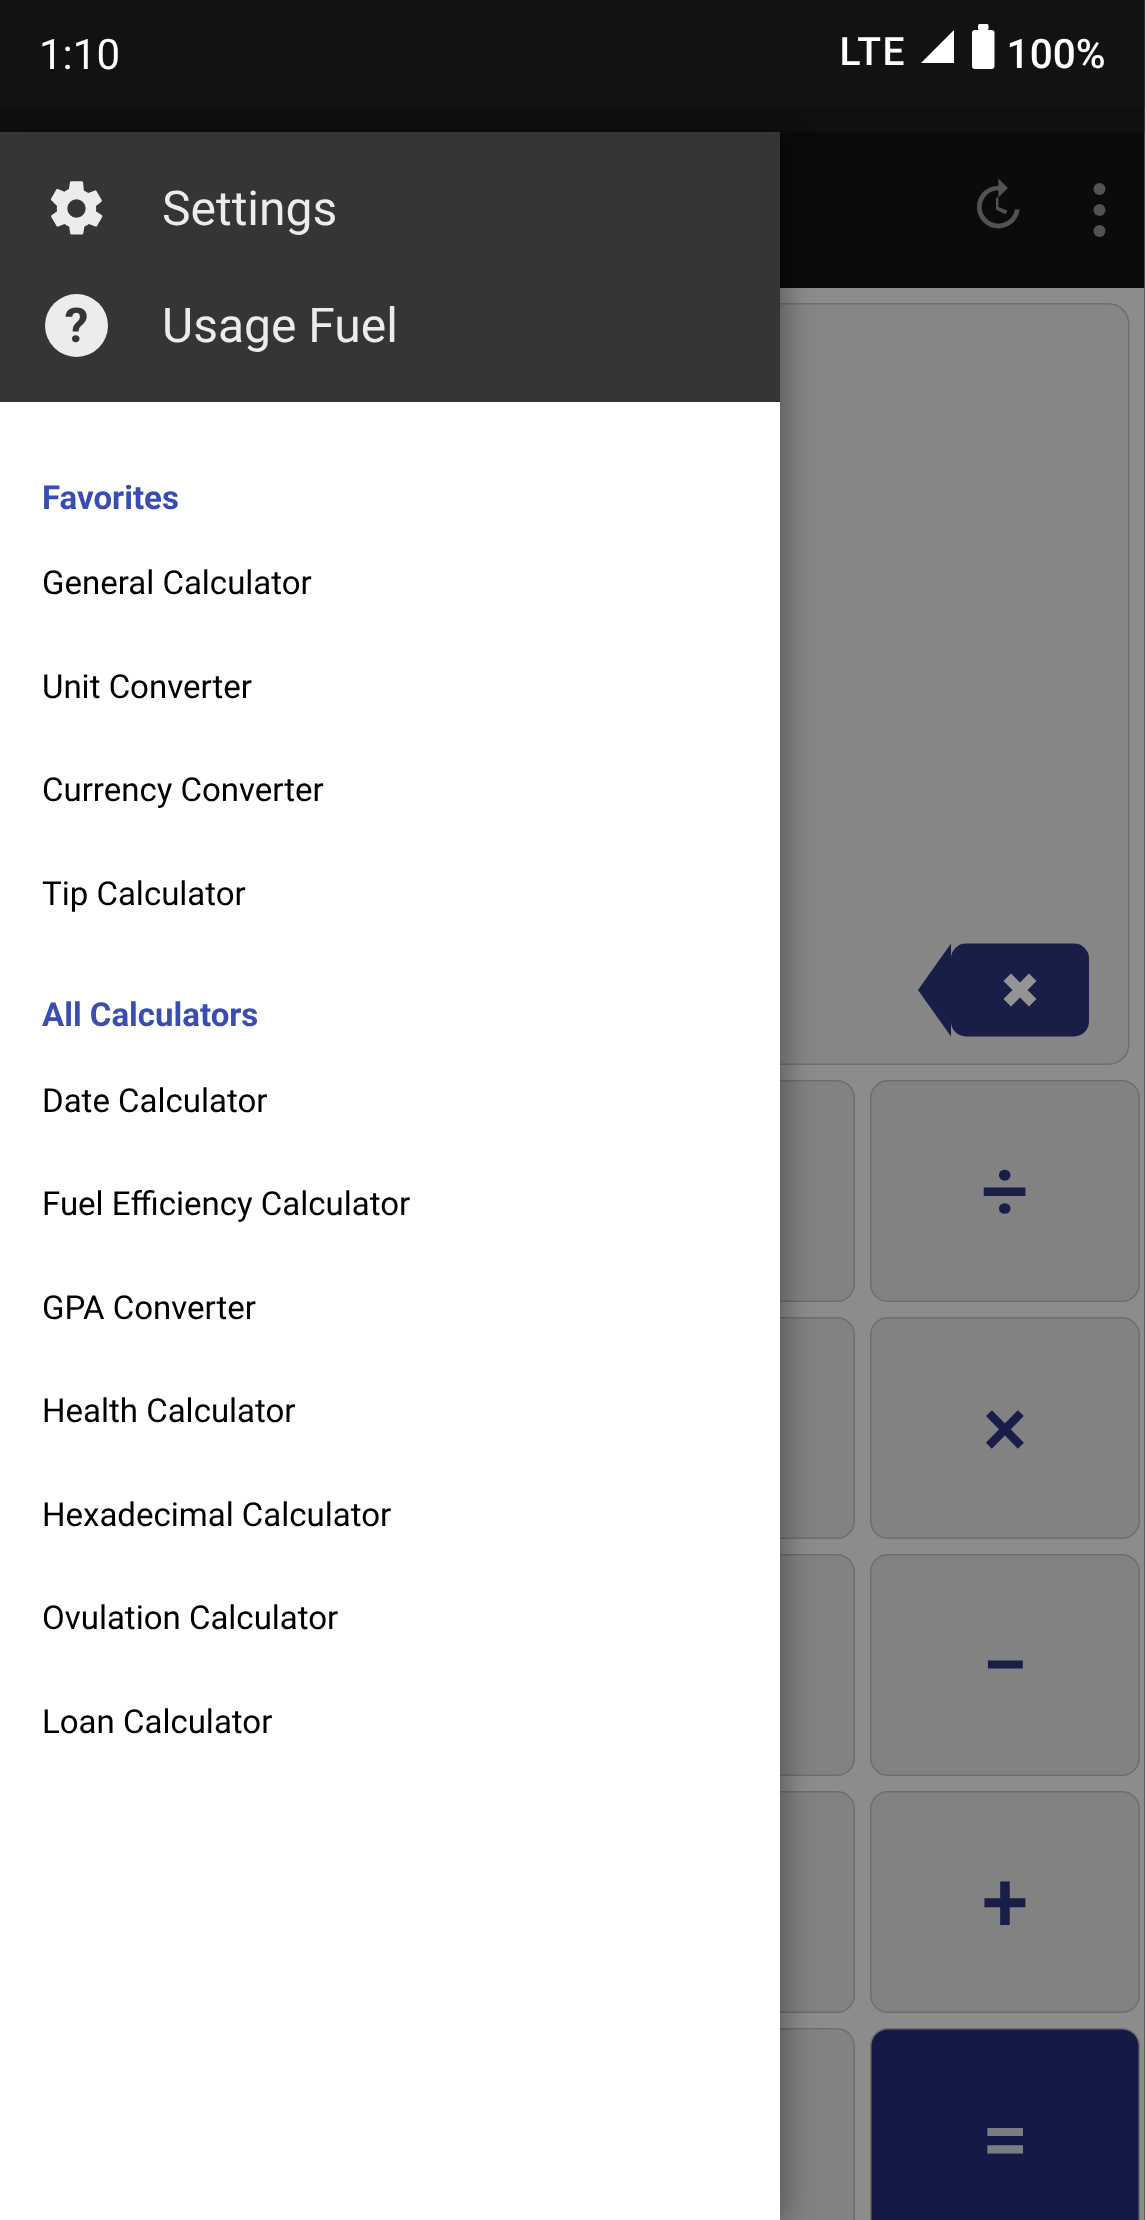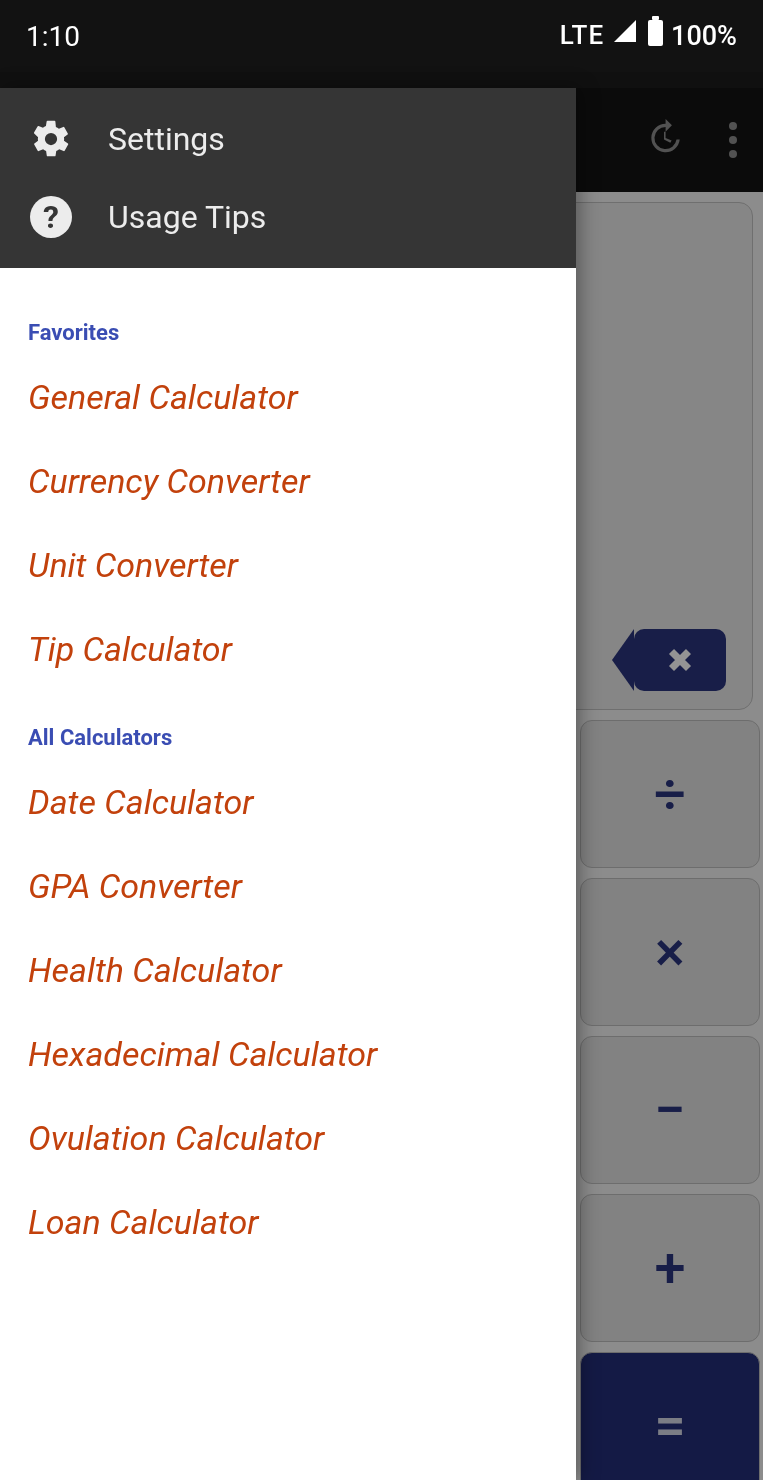--- a/index.html
+++ b/index.html
@@ -31,30 +31,30 @@
   
   .keypad { display:grid; grid-template-columns: repeat(4, 180px); gap: 10px; padding: 0 10px; margin-top: 4px; }
   .key { height: 148px; background: #e1e1e1; border:1px solid #bcbcbc; border-radius: 12px; display:flex; align-items:center; justify-content:center; font-size: 56px; color:#2a347c; font-weight:500; }
   .key.op { color:#2a347c; }
   .key.eq { background:#242e78; color:#d5d7e6; }
 
   
   .scrim { position:absolute; top:88px; left:0; right:0; bottom:0; background: rgba(0,0,0,0.42); }
 
   
-  .drawer { position:absolute; top:88px; left:0; width: 576px; bottom:0; background:#ffffff; box-shadow: 4px 0 18px rgba(0,0,0,.35); display:flex; flex-direction:column; }
+  .drawer { position:absolute; top:88px; left:0; width: 520px; bottom:0; background:#ffffff; box-shadow: 4px 0 18px rgba(0,0,0,.35); display:flex; flex-direction:column; }
   .drawer-header { background:#353535; color:#ececec; padding: 12px 0 12px 0; }
   .dh-row { display:flex; align-items:center; gap: 36px; padding: 18px 30px; }
   .dh-row svg, .dh-row .qmark { width: 42px; height: 42px; fill:#ececec; flex-shrink:0; }
   .dh-row .qmark { background:#ececec; color:#353535; border-radius:50%; display:flex; align-items:center; justify-content:center; font-size:32px; font-weight:700; }
   .dh-row span { font-size: 32px; }
 
   .drawer-body { flex:1; overflow:hidden; padding: 40px 0 0 28px; }
   .section-title { color:#3a4db3; font-size: 22px; font-weight:700; margin: 12px 0 10px 0; }
-  .item { font-size: 34px; color:#c2410c; padding: 22px 0; font-style: italic; }
+  .item { font-size: 22px; color:#000000; padding: 22px 0; }
   .section-gap { height: 22px; }
 </style>
 </head>
 <body>
 
 <div class="screen">
 
   <div class="status-bar">
     <div class="status-time">1:10</div>
     <div class="status-right">
@@ -118,34 +118,35 @@
   <div class="drawer">
     <div class="drawer-header">
       <div class="dh-row">
         <svg viewBox="0 0 24 24">
             <path d="M19.4 13a7.8 7.8 0 0 0 .1-1 7.8 7.8 0 0 0-.1-1l2.1-1.6a.5.5 0 0 0 .1-.6l-2-3.5a.5.5 0 0 0-.6-.2l-2.5 1a7.3 7.3 0 0 0-1.7-1L14.5 2a.5.5 0 0 0-.5-.4h-4A.5.5 0 0 0 9.5 2l-.4 2.6a7.3 7.3 0 0 0-1.7 1l-2.5-1a.5.5 0 0 0-.6.2l-2 3.5a.5.5 0 0 0 .1.6L4.6 11a7.8 7.8 0 0 0-.1 1 7.8 7.8 0 0 0 .1 1l-2.1 1.6a.5.5 0 0 0-.1.6l2 3.5a.5.5 0 0 0 .6.2l2.5-1a7.3 7.3 0 0 0 1.7 1l.4 2.6a.5.5 0 0 0 .5.4h4a.5.5 0 0 0 .5-.4l.4-2.6a7.3 7.3 0 0 0 1.7-1l2.5 1a.5.5 0 0 0 .6-.2l2-3.5a.5.5 0 0 0-.1-.6zM12 15.5A3.5 3.5 0 1 1 15.5 12 3.5 3.5 0 0 1 12 15.5z"></path>
           </svg>
         <span>Settings</span>
       </div>
       <div class="dh-row">
         <span class="qmark">?</span>
-        <span>Usage Tips</span>
+        <span>Usage Fuel</span>
       </div>
     </div>
 
     <div class="drawer-body">
       <div class="section-title">Favorites</div>
       <div class="item">General Calculator</div>
+      <div class="item">Unit Converter</div>
       <div class="item">Currency Converter</div>
-      <div class="item">Unit Converter</div>
       <div class="item">Tip Calculator</div>
 
       <div class="section-gap"></div>
       <div class="section-title">All Calculators</div>
       <div class="item">Date Calculator</div>
+      <div class="item">Fuel Efficiency Calculator</div>
       <div class="item">GPA Converter</div>
       <div class="item">Health Calculator</div>
       <div class="item">Hexadecimal Calculator</div>
       <div class="item">Ovulation Calculator</div>
       <div class="item">Loan Calculator</div>
     </div>
   </div>
 
 </div>
 

